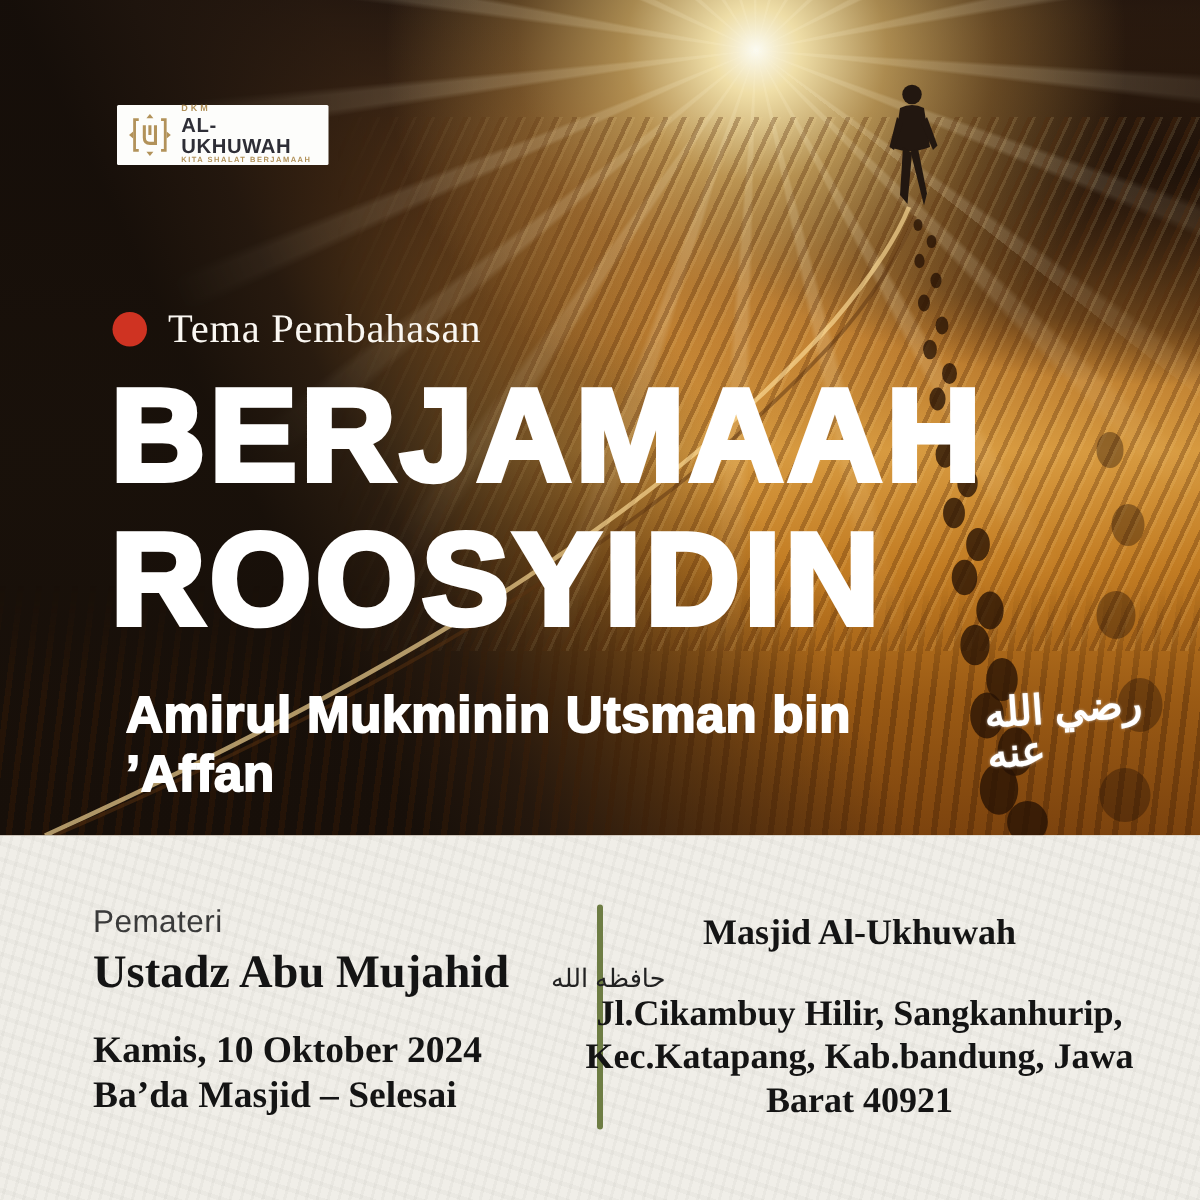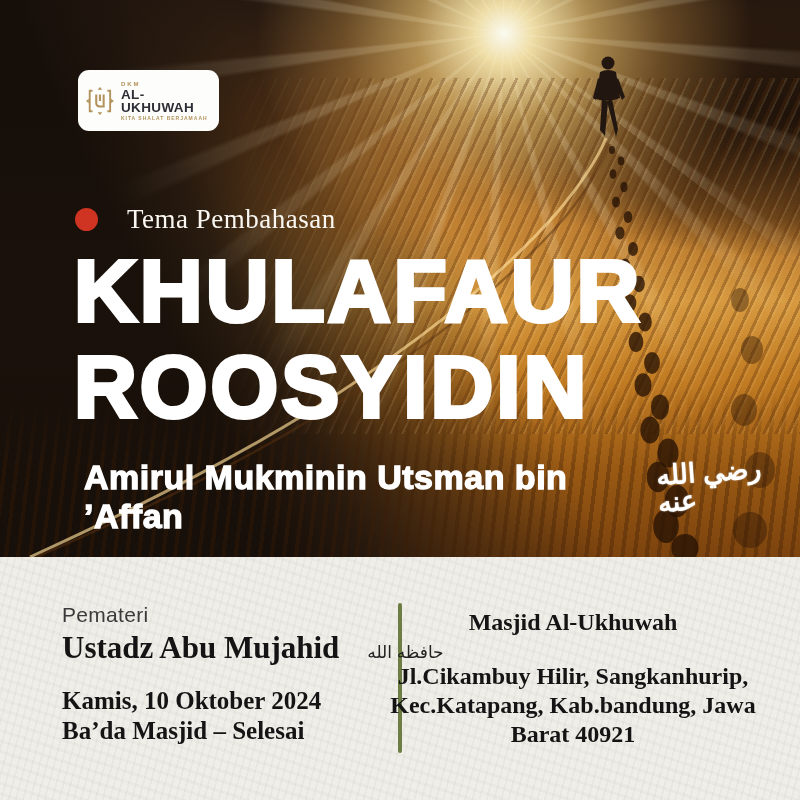--- a/index.html
+++ b/index.html
@@ -35,30 +35,30 @@
   .ph-ripples-b{
     position:absolute;left:0;right:0;bottom:0;height:30%;
     background:repeating-linear-gradient(97deg,
       rgba(62,30,6,0.34) 0 4px, rgba(0,0,0,0) 4px 12px);
     -webkit-mask-image:linear-gradient(to top,#000 55%, transparent);
     mask-image:linear-gradient(to top,#000 55%, transparent);
   }
   .scene{position:absolute;inset:0;}
   
   .logo{
-    position:absolute;left:78px;top:70px;width:141px;height:61px;
-    background:#fdfdfb;border-radius:11px;display:flex;align-items:center;
+    position:absolute;left:78px;top:70px;width:141px;height:40px;
+    background:#fdfdfb;border-radius:1px;display:flex;align-items:center;
     padding:0 8px;box-sizing:border-box;gap:7px;
   }
   .logo-text{display:flex;flex-direction:column;line-height:1;}
   .logo-dkm{font-size:6px;font-weight:bold;color:#b2925a;letter-spacing:2px;}
   .logo-name{font-size:13.5px;font-weight:bold;color:#2e2e36;letter-spacing:.4px;margin:1px 0;}
   .logo-tag{font-size:5px;font-weight:bold;color:#b2925a;letter-spacing:1px;}
   
-  .tema{position:absolute;left:75px;top:204px;display:flex;align-items:center;gap:29px;}
+  .tema{position:absolute;left:75px;top:204px;display:flex;align-items:center;gap:14px;}
   .tema-dot{width:23px;height:23px;border-radius:50%;}
   .tema-label{
     font-family:"Liberation Serif",serif;font-size:27px;color:#faf7f2;letter-spacing:.5px;
   }
   .title{
     position:absolute;left:74px;top:243px;color:#fff;
     font-family:"Liberation Sans",sans-serif;font-weight:bold;
     font-size:87px;line-height:96px;letter-spacing:3px;
     -webkit-text-stroke:4px #ffffff; paint-order:stroke fill;
     text-shadow:0 0 1px #fff;
@@ -171,21 +171,21 @@
         <span class="logo-name">AL-UKHUWAH</span>
         <span class="logo-tag">KITA SHALAT BERJAMAAH</span>
       </div>
     </div>
 
     <div class="tema">
       <span class="tema-dot" style="background: rgb(207, 51, 34);"></span>
       <span class="tema-label">Tema Pembahasan</span>
     </div>
 
-    <div class="title">KHULAFAUR
+    <div class="title">BERJAMAAH
 ROOSYIDIN</div>
 
     <div class="subtitle-row">
       <span class="subtitle">Amirul Mukminin Utsman bin ’Affan</span>
       <span class="subtitle-callig">رضي الله عنه</span>
     </div>
   </div>
 
   <div class="info">
     <div class="divider" style="background: rgb(110, 125, 68);"></div>

